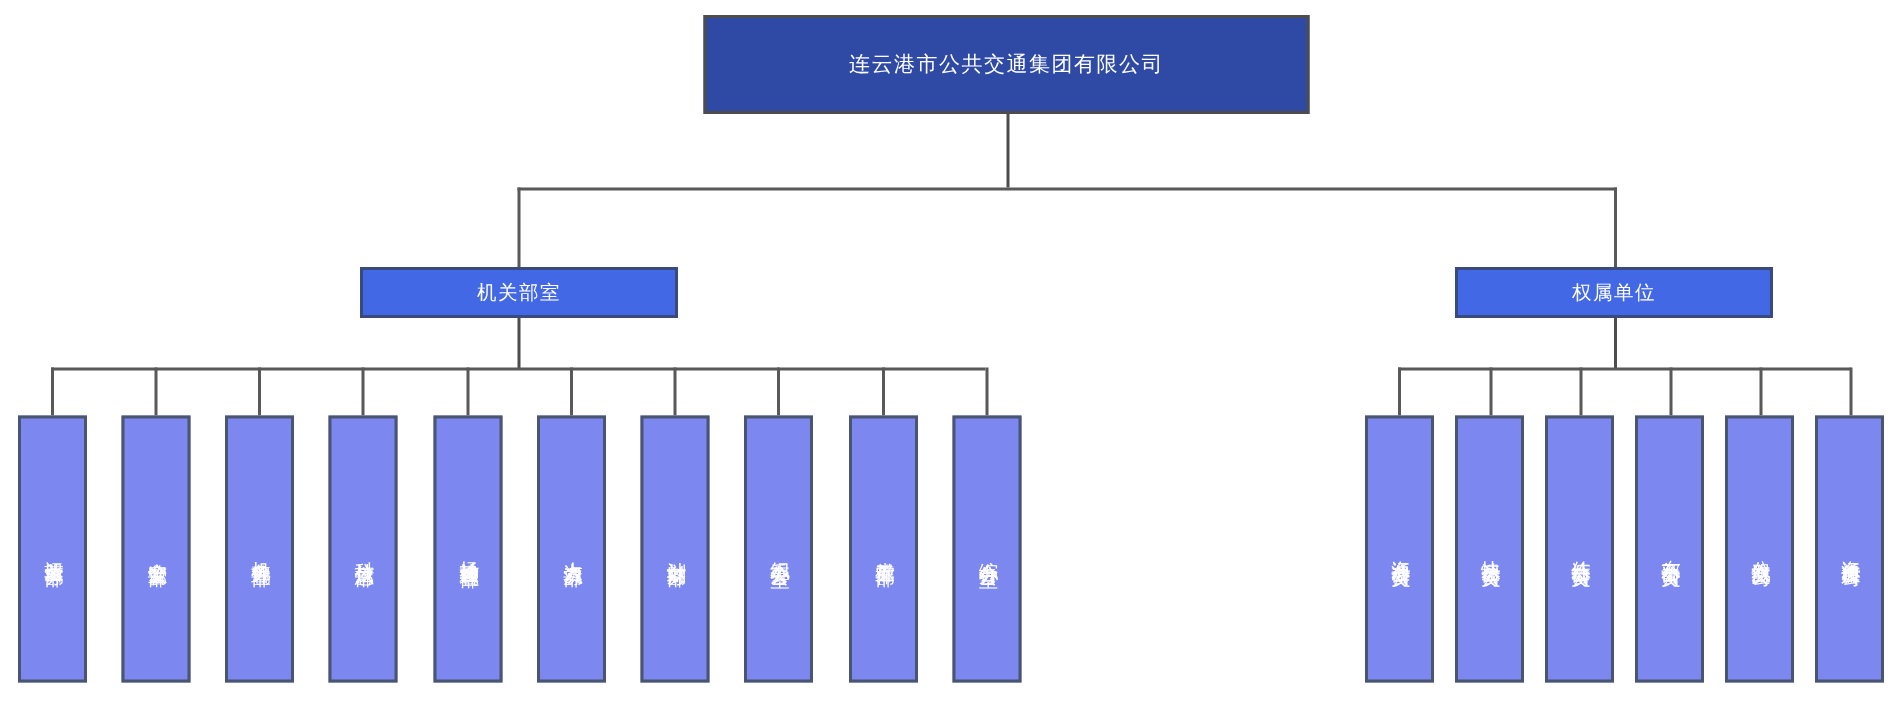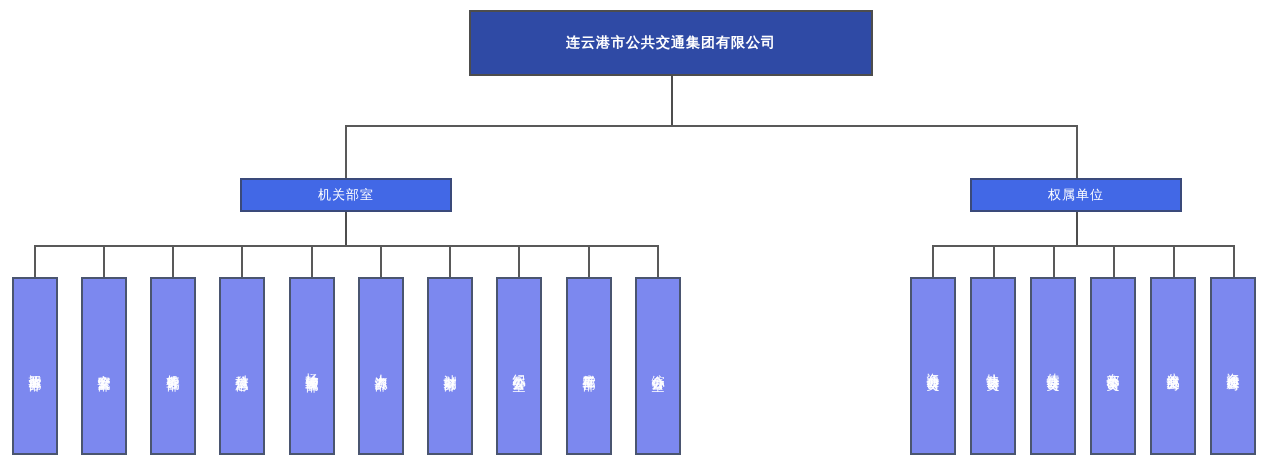--- a/index.html
+++ b/index.html
@@ -68,21 +68,21 @@
     letter-spacing: 1px;
     white-space: nowrap;
     display: block;
   }
 </style>
 </head>
 <body>
 
 <div id="chart-canvas">
 
-  <div class="node node-root" style="left:469px; top:10px; width:404px; height:66px;font-weight:bold;">
+  <div class="node node-root" style="left:469px; top:10px; width:404px; height:66px;">
     <span>连云港市公共交通集团有限公司</span>
   </div>
 
   <div class="conn conn-v" style="left:671px; top:76px; height:49px;"></div>
 
   <div class="conn conn-h conn-thin" style="left:345px; top:125px; width:733px;"></div>
 
   <div class="conn conn-v conn-thin" style="left:345px; top:125px; height:53px;"></div>
 
   <div class="conn conn-v conn-thin" style="left:1076px; top:125px; height:53px;"></div>

